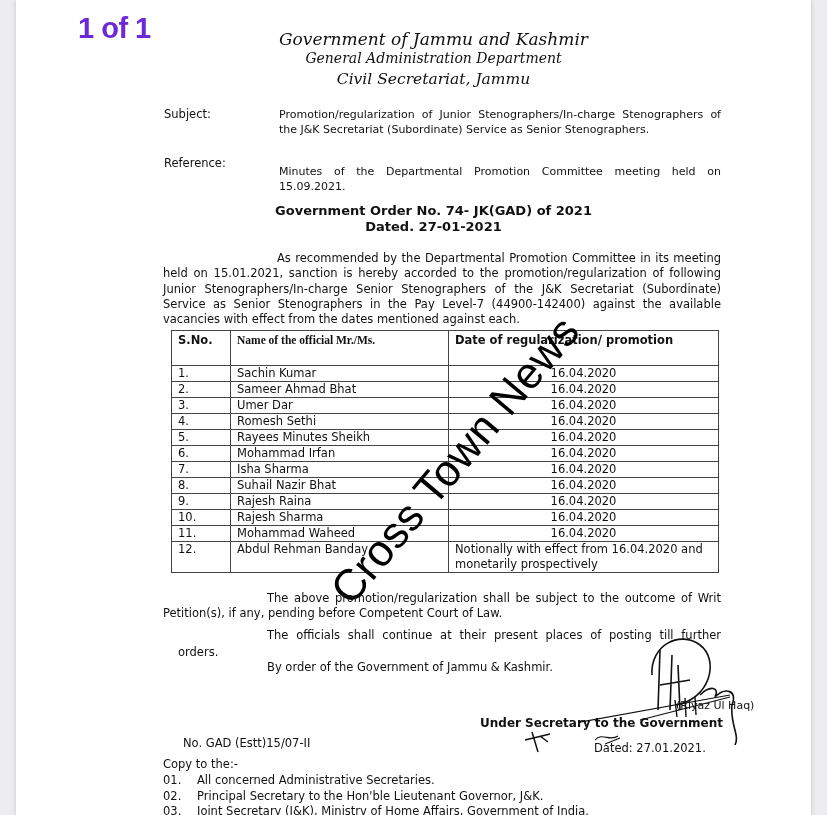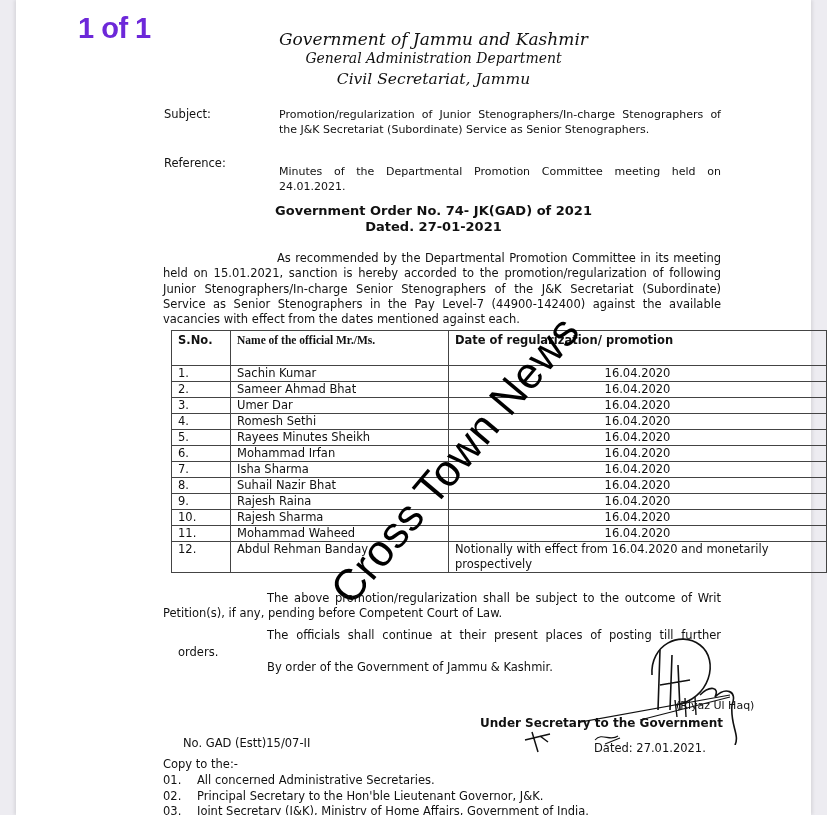--- a/index.html
+++ b/index.html
@@ -24,21 +24,21 @@
   .lh1 { top: 29px; font-size: 17px; left: 20px; }
   .lh2 { top: 50px; font-size: 14px; left: 20px; }
   .lh3 { top: 70px; font-size: 15.5px; left: 20px; }
   .label { position: absolute; left: 164px; font-size: 11.5px; }
   .subject-text { position: absolute; left: 279px; width: 442px; text-align: justify; text-align-last: left; font-size: 11px; line-height: 15px; }
   .order-title { position: absolute; left: 0; width: 827px; text-align: center; font-weight: bold; font-size: 13px; line-height: 16px; }
   .para { position: absolute; left: 163px; width: 558px; font-size: 11.5px; line-height: 15.3px; text-align: justify; }
   .para .indent { display: inline-block; width: 114px; }
 
   table.officials {
-    position: absolute; left: 171px; top: 330px; width: 656px;
+    position: absolute; left: 171px; top: 330px; width: 548px;
     border-collapse: collapse; font-size: 11.5px;
   }
   table.officials td, table.officials th {
     border: 1px solid #444; padding: 0 6px; line-height: 15px; vertical-align: top; text-align: left;
   }
   table.officials th { font-weight: bold; font-size: 11.5px; height: 32px; padding-top: 2px; }
   table.officials td { height: 15px; }
   table.officials td.date { text-align: center; }
   table.officials td.date.note { text-align: left; }
   .col-sno { width: 46px; }
@@ -63,21 +63,21 @@
 <div class="page-counter">1 of 1</div>
 
 <div class="letterhead lh1">Government of Jammu and Kashmir</div>
 <div class="letterhead lh2">General Administration Department</div>
 <div class="letterhead lh3">Civil Secretariat, Jammu</div>
 
 <div class="label" style="top:107px;">Subject:</div>
 <div class="subject-text" style="top:107px;">Promotion/regularization of Junior Stenographers/In-charge Stenographers of the J&amp;K Secretariat (Subordinate) Service as Senior Stenographers.</div>
 
 <div class="label" style="top:156px;">Reference:</div>
-<div class="subject-text" style="top:164px;">Minutes of the Departmental Promotion Committee meeting held on 24.01.2021.</div>
+<div class="subject-text" style="top:164px;">Minutes of the Departmental Promotion Committee meeting held on 15.09.2021.</div>
 
 <div class="order-title" style="top:203px; left:20px;">Government Order No. 74- JK(GAD) of 2021</div>
 <div class="order-title" style="top:219px; left:20px;">Dated. 27-01-2021</div>
 
 <div class="para" style="top:251px;"><span class="indent"></span><span>As recommended by the Departmental Promotion Committee in its meeting held on 15.01.2021, sanction is hereby accorded to the promotion/regularization of following Junior Stenographers/In-charge Senior Stenographers of the J&amp;K Secretariat (Subordinate) Service as Senior Stenographers in the Pay Level-7 (44900-142400) against the available vacancies with effect from the dates mentioned against each.</span></div>
 
 <table class="officials">
   <thead>
     <tr>
       <th class="col-sno">S.No.</th>

